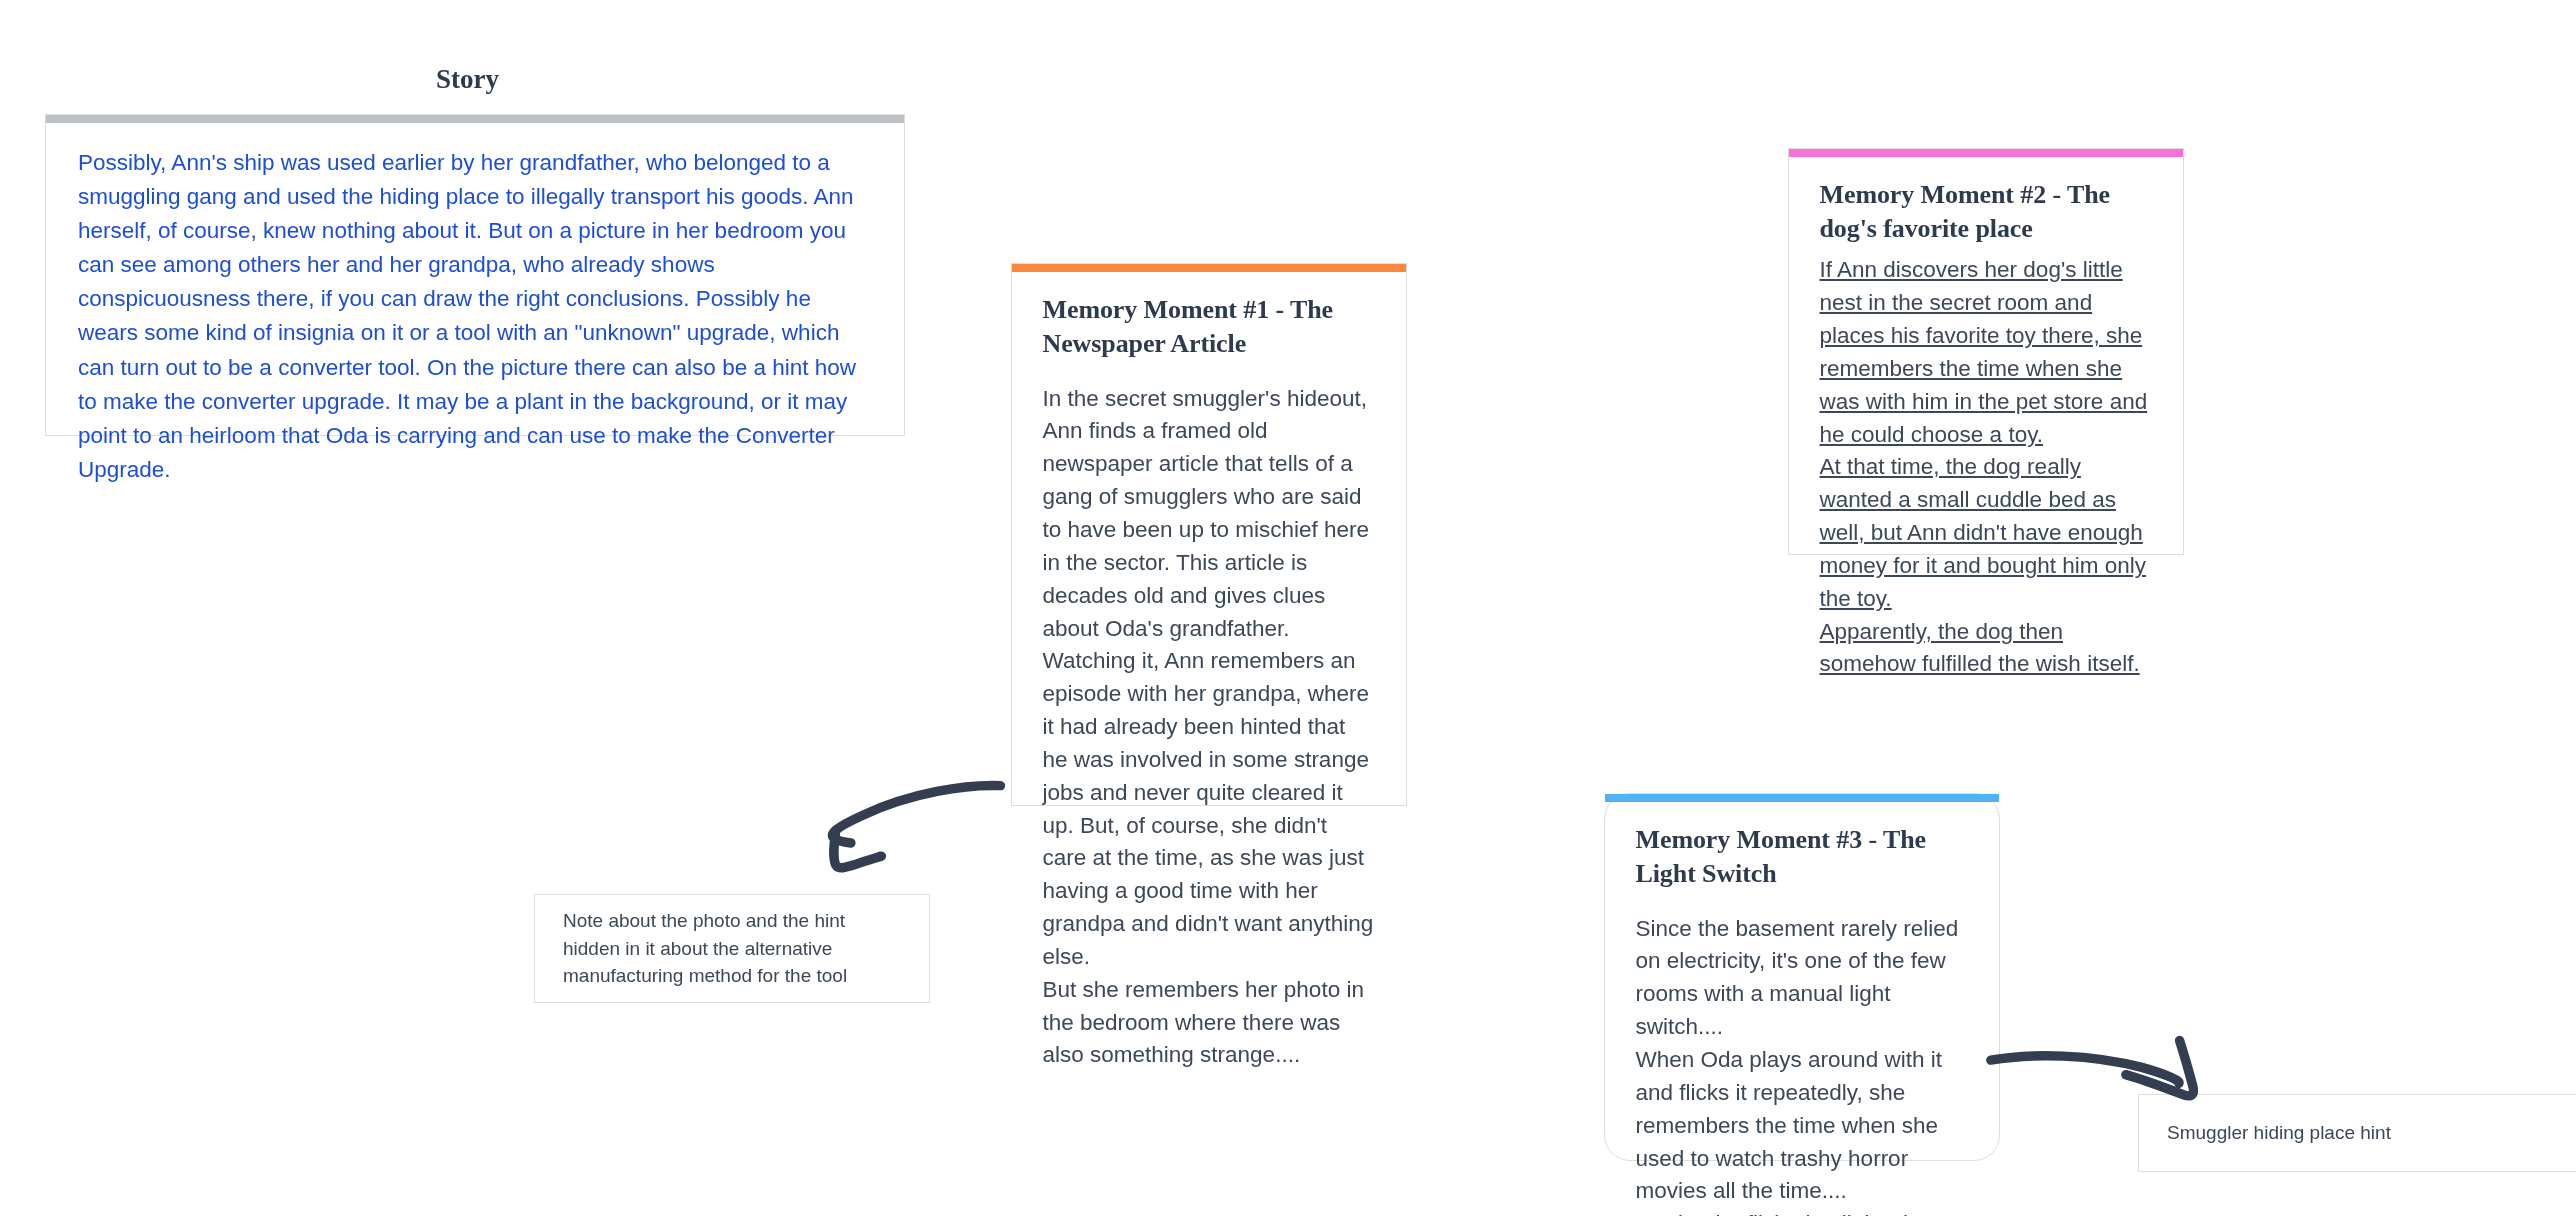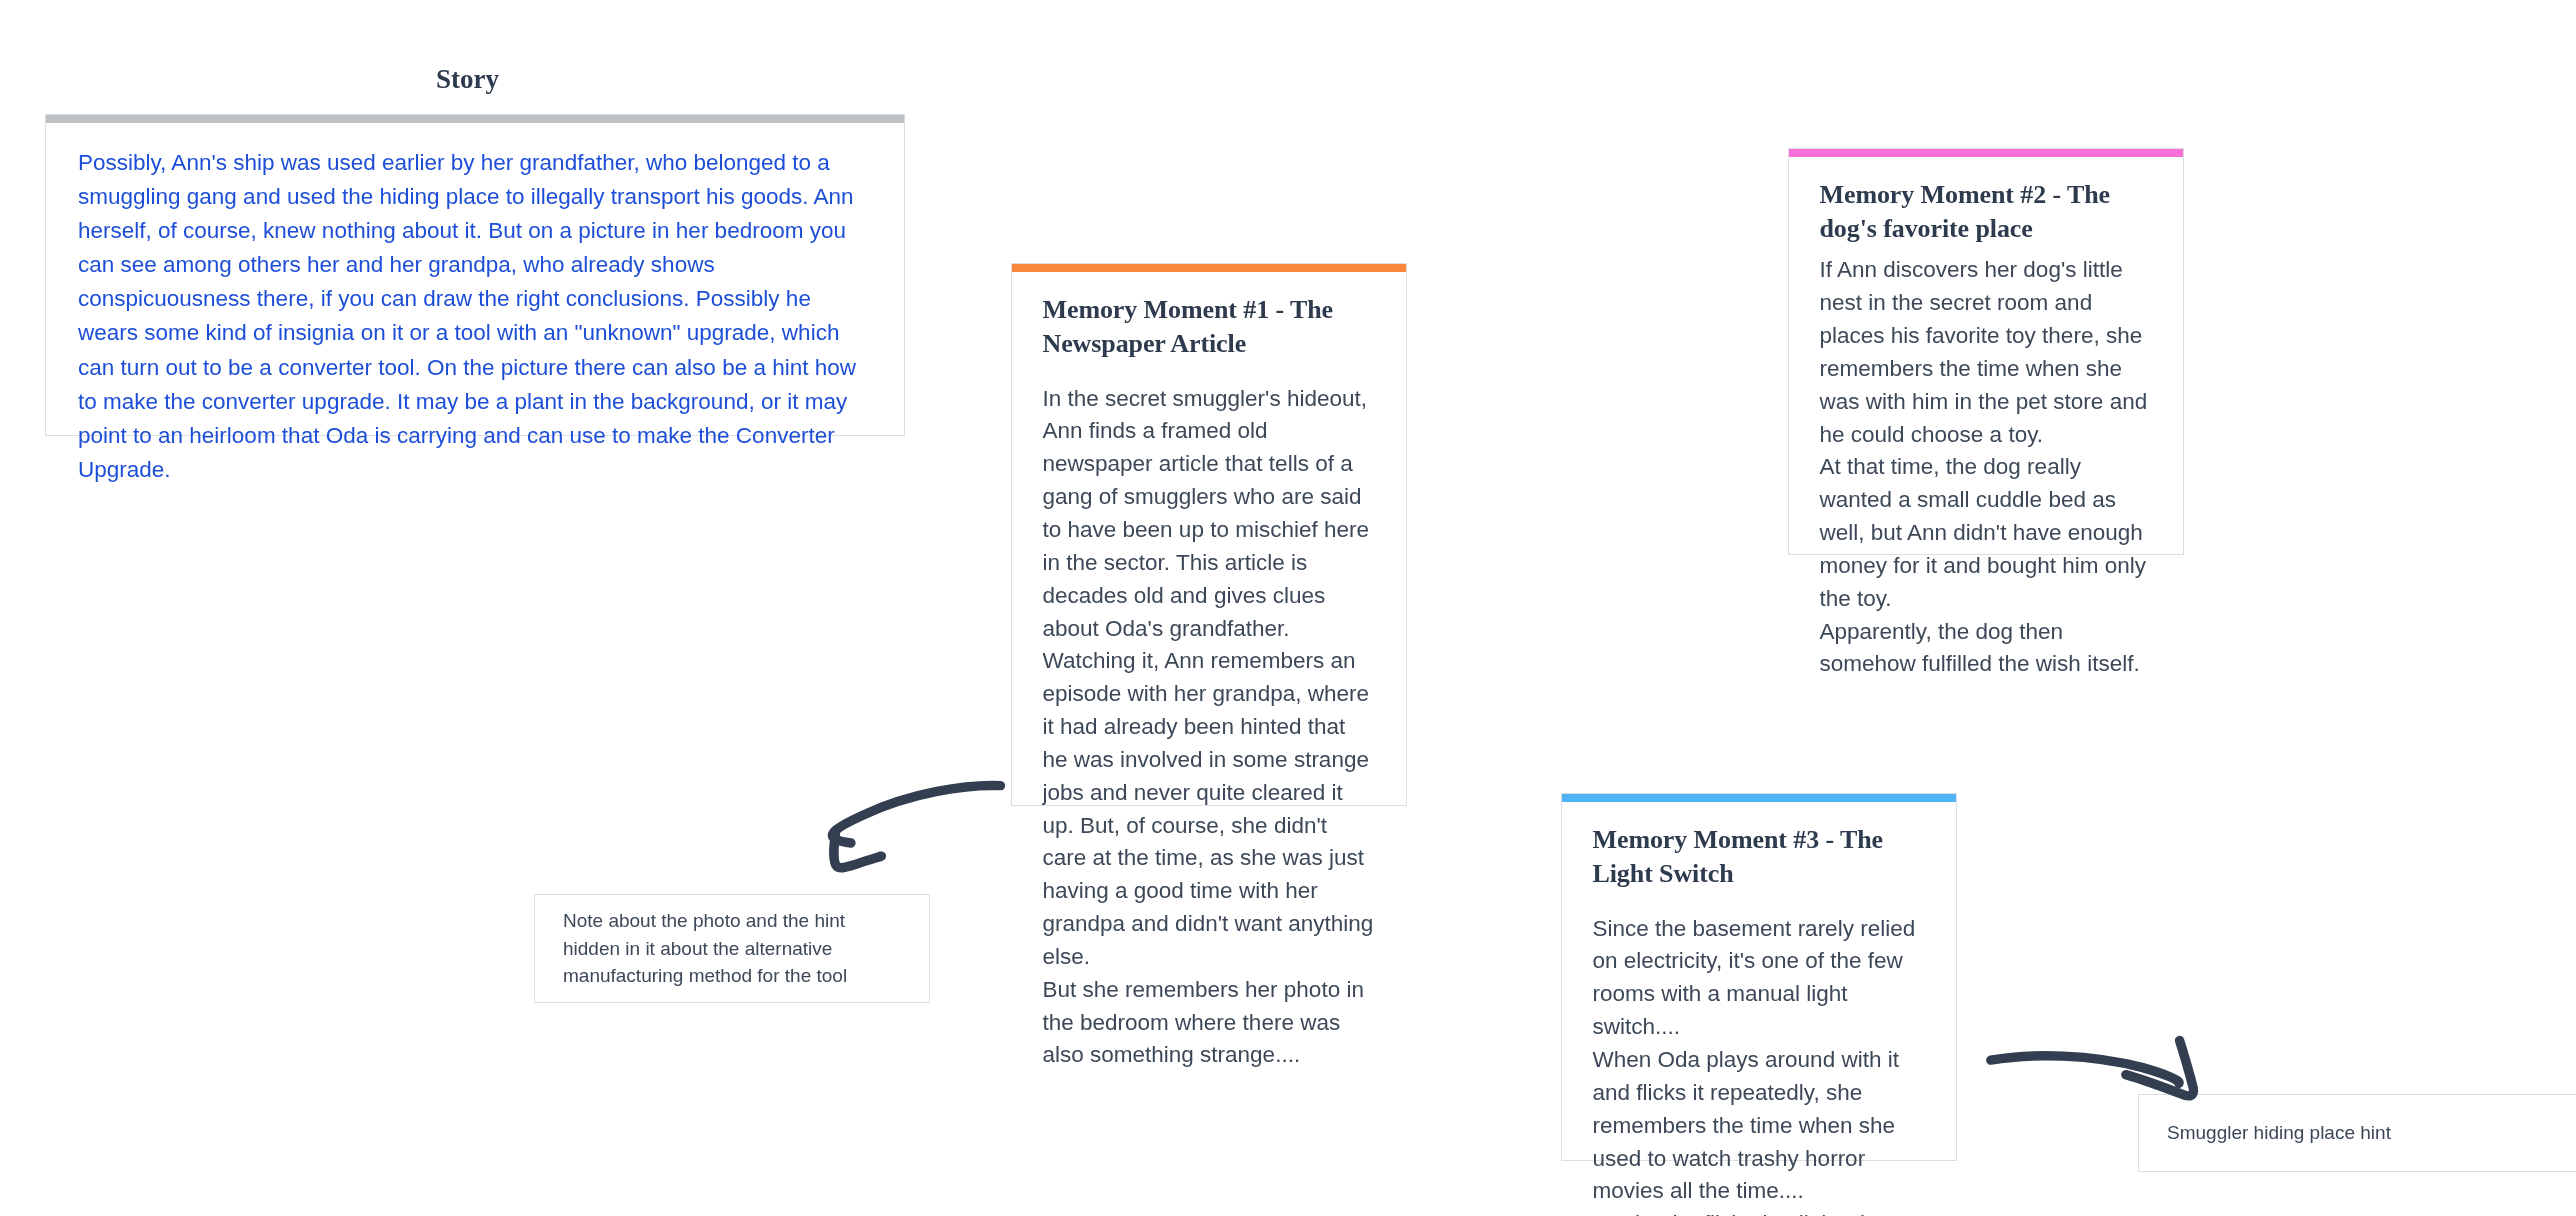--- a/index.html
+++ b/index.html
@@ -97,24 +97,25 @@
 
   #mm2-card {
     left: 1788px;
     top: 148px;
     width: 396px;
     height: 407px;
   }
   #mm2-card .accent { background: #fa70d8; }
 
   #mm3-card {
-    left: 1561px;
+    left: 1604px;
     top: 793px;
     width: 396px;
     height: 368px;
+    border-radius: 26px;
   }
   #mm3-card .accent { background: #4fb3f6; }
 
   
   .note {
     position: absolute;
     background: #ffffff;
     border: 1.5px solid #dcdedf;
     box-sizing: border-box;
     display: flex;
@@ -178,21 +179,21 @@
       <div class="card-body" style="margin-top:22px;">In the secret smuggler's hideout, Ann finds a framed old newspaper article that tells of a gang of smugglers who are said to have been up to mischief here in the sector. This article is decades old and gives clues about Oda's grandfather.
 Watching it, Ann remembers an episode with her grandpa, where it had already been hinted that he was involved in some strange jobs and never quite cleared it up. But, of course, she didn't care at the time, as she was just having a good time with her grandpa and didn't want anything else.
 But she remembers her photo in the bedroom where there was also something strange....</div>
     </div>
   </div>
 
   <div class="card" id="mm2-card">
     <div class="accent" style="background: rgb(250, 112, 216);"></div>
     <div class="inner">
       <h2 class="card-title">Memory Moment #2 - The dog's favorite place</h2>
-      <div class="card-body" style="">If Ann discovers her dog's little nest in the secret room and places his favorite toy there, she remembers the time when she was with him in the pet store and he could choose a toy.
+      <div class="card-body" style="text-decoration:underline;">If Ann discovers her dog's little nest in the secret room and places his favorite toy there, she remembers the time when she was with him in the pet store and he could choose a toy.
 At that time, the dog really wanted a small cuddle bed as well, but Ann didn't have enough money for it and bought him only the toy.
 Apparently, the dog then somehow fulfilled the wish itself.</div>
     </div>
   </div>
 
   <div class="card" id="mm3-card">
     <div class="accent" style="background: rgb(79, 179, 246);"></div>
     <div class="inner">
       <h2 class="card-title">Memory Moment #3 - The Light Switch</h2>
       <div class="card-body" style="margin-top:22px;">Since the basement rarely relied on electricity, it's one of the few rooms with a manual light switch....

